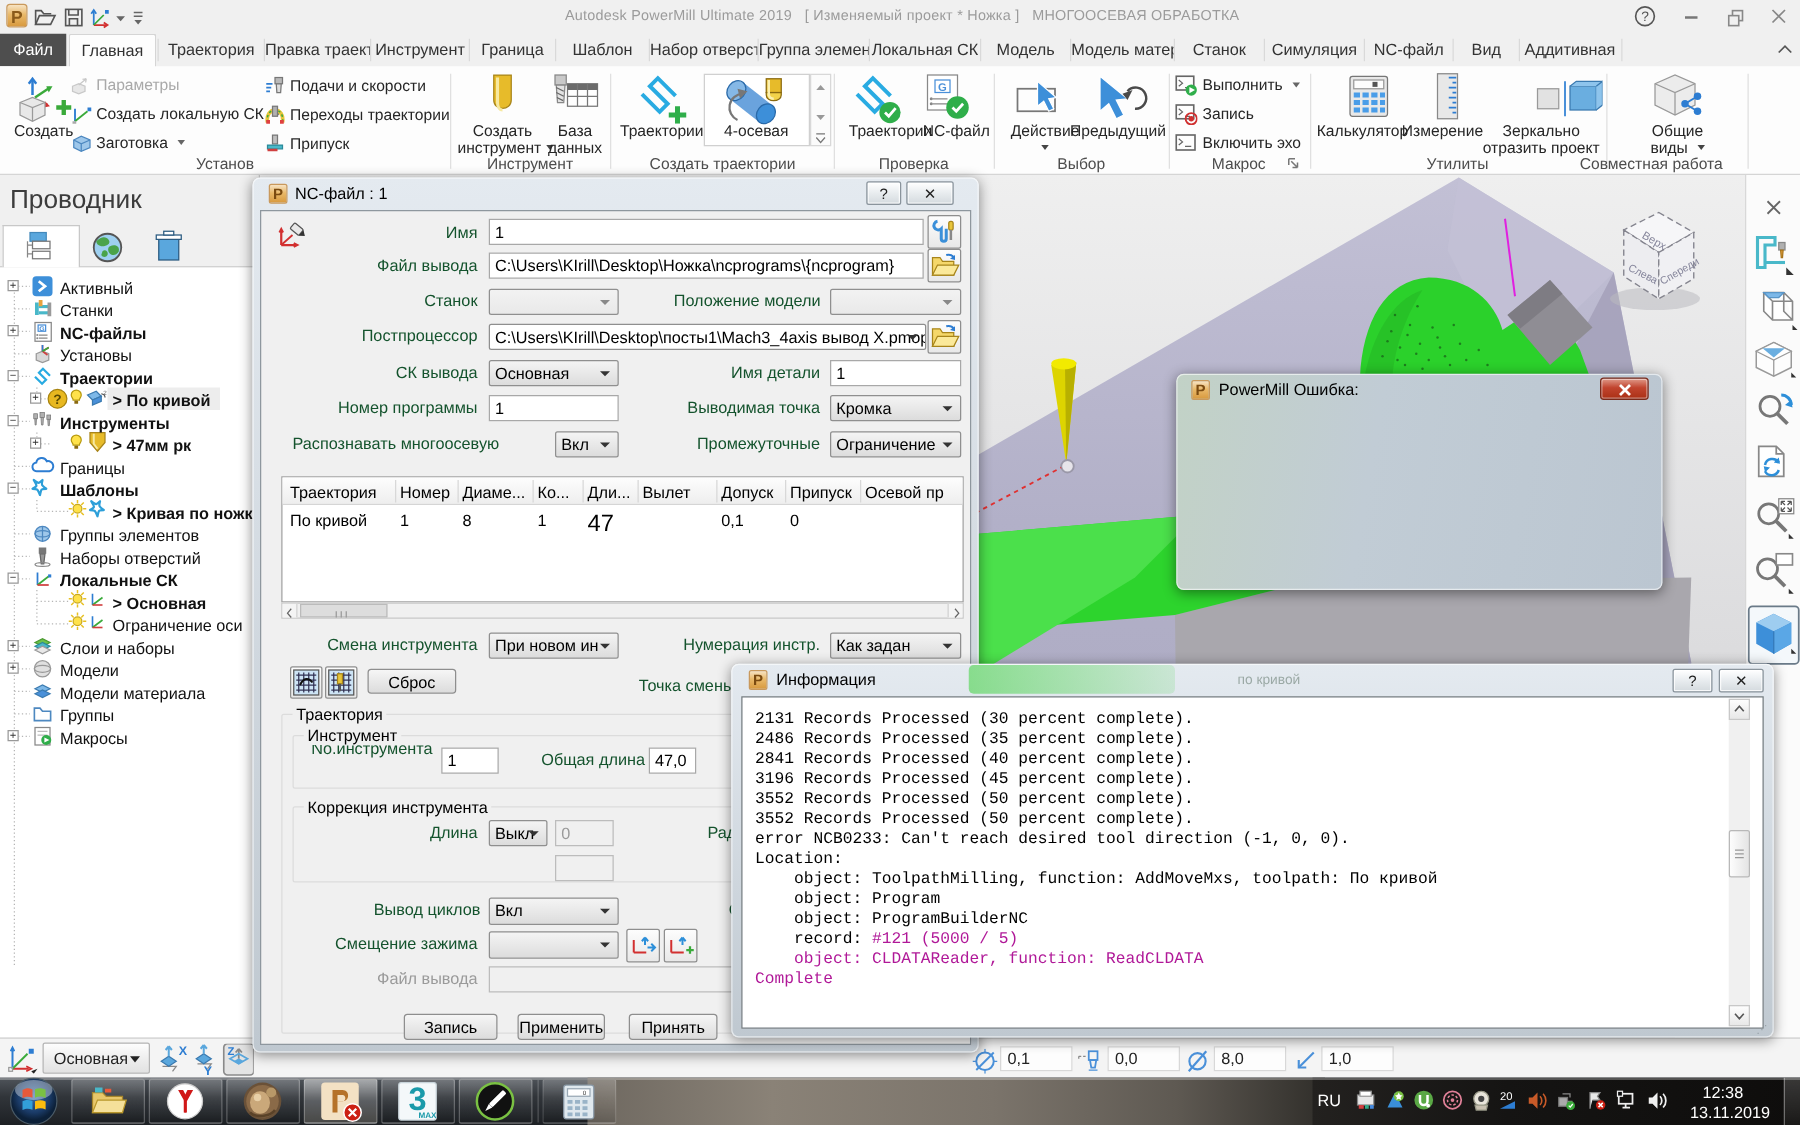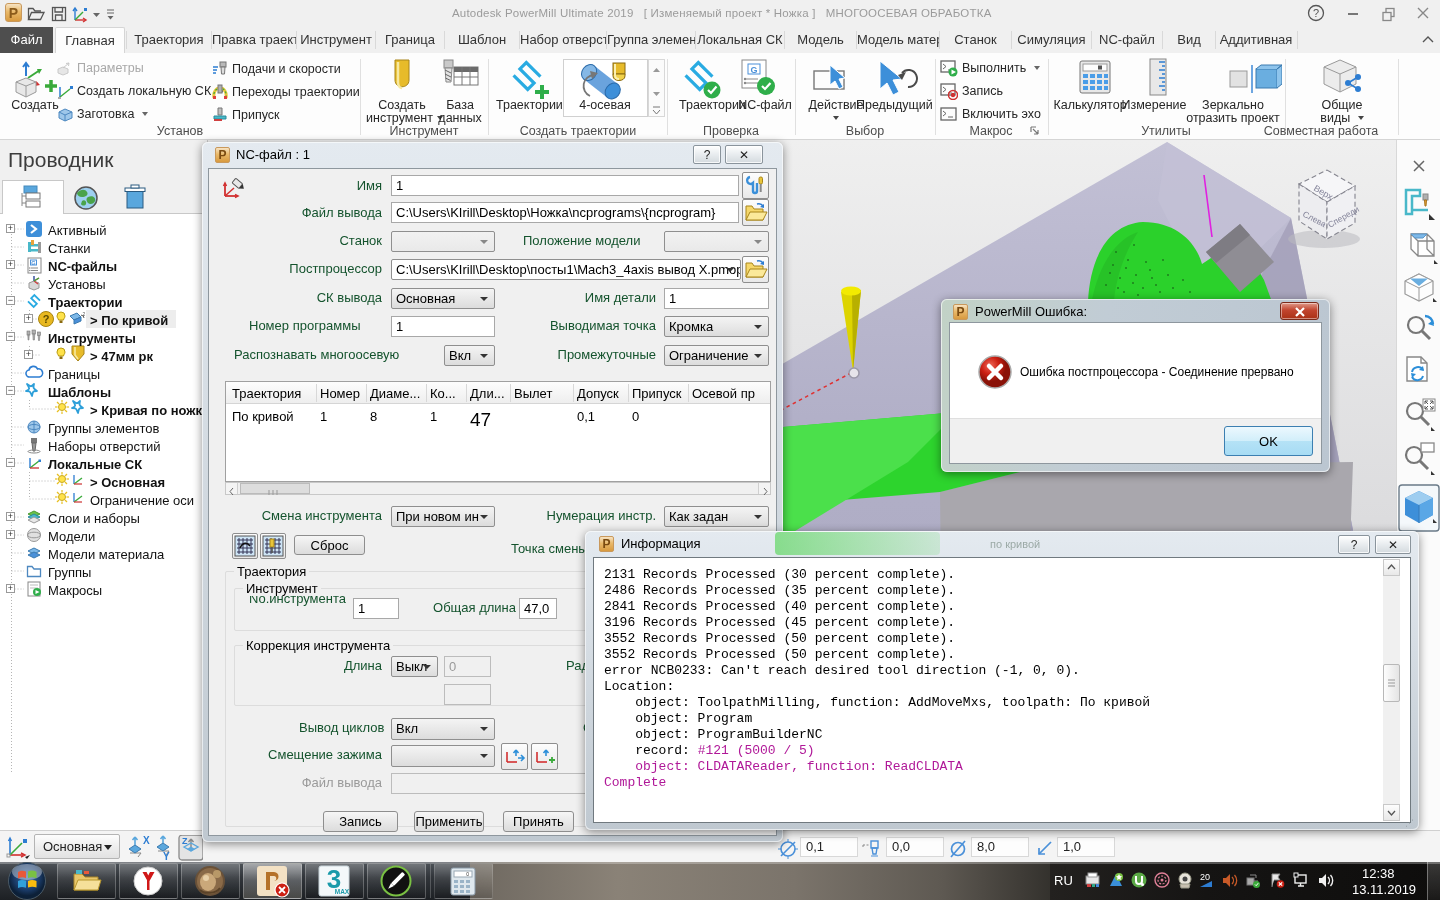--- a/index.html
+++ b/index.html
@@ -848,35 +848,35 @@
     <div class="wlbl" style="left:60px;top:36px;width:113px;text-align:right">Файл вывода</div>
     <div class="tb" style="left:182px;top:33px;width:348px;height:21px">C:\Users\KIrill\Desktop\Ножка\ncprograms\{ncprogram}</div>
     <div class="ibtn" style="left:533px;top:30px;width:27px;height:27px"><svg width="25" height="25" viewBox="0 0 25 25">
             <path d="M3 20 L3 6 L9 6 L11 9 L20 9 L20 20 Z" fill="#f5d76a" stroke="#a8851a"></path>
             <path d="M3 20 L7 12 L24 12 L20 20 Z" fill="#fbe99a" stroke="#a8851a"></path>
             <path d="M14 4 a5 4 0 0 1 6 2" fill="none" stroke="#2d7dd2" stroke-width="1.6"></path>
             <path d="M21 4 l0 4 l-4 -1" fill="#2d7dd2" stroke="none"></path>
           </svg></div>
     <div class="wlbl" style="left:90px;top:64px;width:83px;text-align:right">Станок</div>
     <div class="cb dis" style="left:182px;top:62px;width:104px;height:21px"></div>
-    <div class="wlbl" style="left:314px;top:64px;width:117px;">Положение модели</div>
+    <div class="wlbl" style="left:330px;top:64px;width:117px;">Положение модели</div>
     <div class="cb dis" style="left:455px;top:62px;width:105px;height:21px"></div>
     <div class="wlbl" style="left:60px;top:92px;width:113px;text-align:right">Постпроцессор</div>
     <div class="cb" style="left:182px;top:90px;width:350px;height:21px;background:#fff">C:\Users\KIrill\Desktop\посты1\Mach3_4axis вывод X.pmopt</div>
     <div class="ibtn" style="left:533px;top:87px;width:27px;height:27px"><svg width="25" height="25" viewBox="0 0 25 25">
             <path d="M3 20 L3 6 L9 6 L11 9 L20 9 L20 20 Z" fill="#f5d76a" stroke="#a8851a"></path>
             <path d="M3 20 L7 12 L24 12 L20 20 Z" fill="#fbe99a" stroke="#a8851a"></path>
             <path d="M14 4 a5 4 0 0 1 6 2" fill="none" stroke="#2d7dd2" stroke-width="1.6"></path>
             <path d="M21 4 l0 4 l-4 -1" fill="#2d7dd2" stroke="none"></path>
           </svg></div>
     <div class="wlbl" style="left:90px;top:121px;width:83px;text-align:right">СК вывода</div>
     <div class="cb" style="left:182px;top:119px;width:104px;height:21px">Основная</div>
     <div class="wlbl" style="left:330px;top:121px;width:117px;text-align:right">Имя детали</div>
     <div class="tb" style="left:455px;top:119px;width:105px;height:21px">1</div>
-    <div class="wlbl" style="left:40px;top:149px;width:133px;text-align:left">Номер программы</div>
+    <div class="wlbl" style="left:40px;top:149px;width:133px;text-align:right">Номер программы</div>
     <div class="tb" style="left:182px;top:147px;width:104px;height:21px">1</div>
     <div class="wlbl" style="left:330px;top:149px;width:117px;text-align:right">Выводимая точка</div>
     <div class="cb" style="left:455px;top:147px;width:105px;height:21px">Кромка</div>
     <div class="wlbl" style="left:25px;top:178px;width:200px">Распознавать многоосевую</div>
     <div class="cb" style="left:235px;top:176px;width:51px;height:21px">Вкл</div>
     <div class="wlbl" style="left:330px;top:178px;width:117px;text-align:right">Промежуточные</div>
     <div class="cb" style="left:455px;top:176px;width:105px;height:21px">Ограничение</div>
 
     <div class="abs" style="left:16px;top:212px;width:546px;height:101px;background:#fff;border:1px solid #a0a0a0">
       <div class="abs" style="left:0;top:0;width:544px;height:22px;background:linear-gradient(#fdfdfd,#eee);border-bottom:1px solid #d5d5d5"></div>
@@ -979,36 +979,20 @@
 </div>
 
 <div class="glass" id="errdlg" style="left:941px;top:299px;width:389px;height:173px;background:linear-gradient(100deg,#c2d2c6,#c1ccd5 40%,#bbc6d1)">
   <div class="abs" style="left:12px;top:5px;width:15px;height:16px;border-radius:2px;background:linear-gradient(#f7e3c3,#e9b96a 45%,#d89a3f);border:1px solid #c9995c;color:#7a4a10;font-weight:bold;font-size:12px;text-align:center;line-height:15px">P</div>
   <div class="abs" style="left:34px;top:5px;font-size:13px;color:#000">PowerMill Ошибка:</div>
   <div class="abs" style="left:339px;top:3px;width:39px;height:18px;border-radius:3px;background:linear-gradient(#e09a8a,#c1442e 45%,#aa3015);border:1px solid #7a2a1a;box-shadow:inset 0 0 0 1px rgba(255,255,255,.45)">
     <svg width="39" height="18">
           <path d="M15 5 L23 13 M23 5 L15 13" stroke="#fff" stroke-width="2.2"></path>
         </svg>
   </div>
-  <div class="inner" style="left:8px;top:23px;width:373px;height:142px;background:#fff;border-color:#8e979e">
-    <svg class="abs" style="left:28px;top:32px" width="34" height="34" viewBox="0 0 34 34">
-      <defs>
-            <radialGradient id="redg" cx=".35" cy=".3">
-              <stop offset="0" stop-color="#ee6a5a"></stop>
-              <stop offset=".55" stop-color="#cc2013"></stop>
-              <stop offset="1" stop-color="#8a1208"></stop>
-            </radialGradient>
-          </defs>
-      <circle cx="17" cy="17" r="16" fill="url(#redg)" stroke="#aaa" stroke-width="1.5"></circle>
-      <path d="M11 11 L23 23 M23 11 L11 23" stroke="#fff" stroke-width="4.5" stroke-linecap="round"></path>
-    </svg>
-    <div class="abs" style="left:70px;top:42px;font-size:12px;color:#000">Ошибка постпроцессора - Соединение прервано</div>
-    <div class="abs" style="left:0;top:95px;width:371px;height:45px;background:#f0f0f0;border-top:1px solid #dfdfdf"></div>
-    <div class="abs" style="left:274px;top:103px;width:89px;height:30px;border:1px solid #3c7fb1;border-radius:3px;background:linear-gradient(#ecf8fe,#d1eefa 50%,#b5e2f6 50%,#a7dcf4);font-size:13px;text-align:center;line-height:29px;color:#000">OK</div>
-  </div>
 </div>
 
 <div class="glass" id="infowin" style="left:585px;top:531px;width:834px;height:299px">
   <div class="abs" style="left:190px;top:1px;width:165px;height:23px;background:linear-gradient(90deg,rgba(60,210,60,.55),rgba(60,210,60,.15));border-radius:4px"></div>
   <div class="abs" style="left:14px;top:5px;width:15px;height:16px;border-radius:2px;background:linear-gradient(#f7e3c3,#e9b96a 45%,#d89a3f);border:1px solid #c9995c;color:#7a4a10;font-weight:bold;font-size:12px;text-align:center;line-height:15px">P</div>
   <div class="abs" style="left:36px;top:5px;font-size:13px;color:#000">Информация</div>
   <div class="abs" style="left:405px;top:7px;font-size:11px;color:#8a9a94;opacity:.8">по кривой</div>
   <div class="wbtn" style="left:753px;top:4px;width:32px">?</div>
   <div class="wbtn" style="left:790px;top:4px;width:36px">✕</div>
   <div class="inner" style="left:8px;top:26px;width:818px;height:266px;background:#fff;border-color:#70797f">

